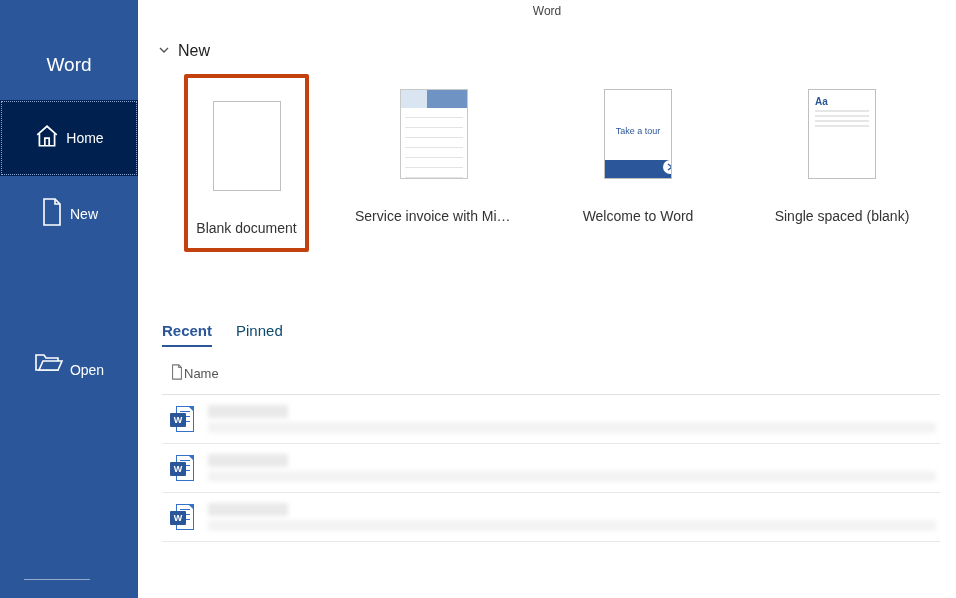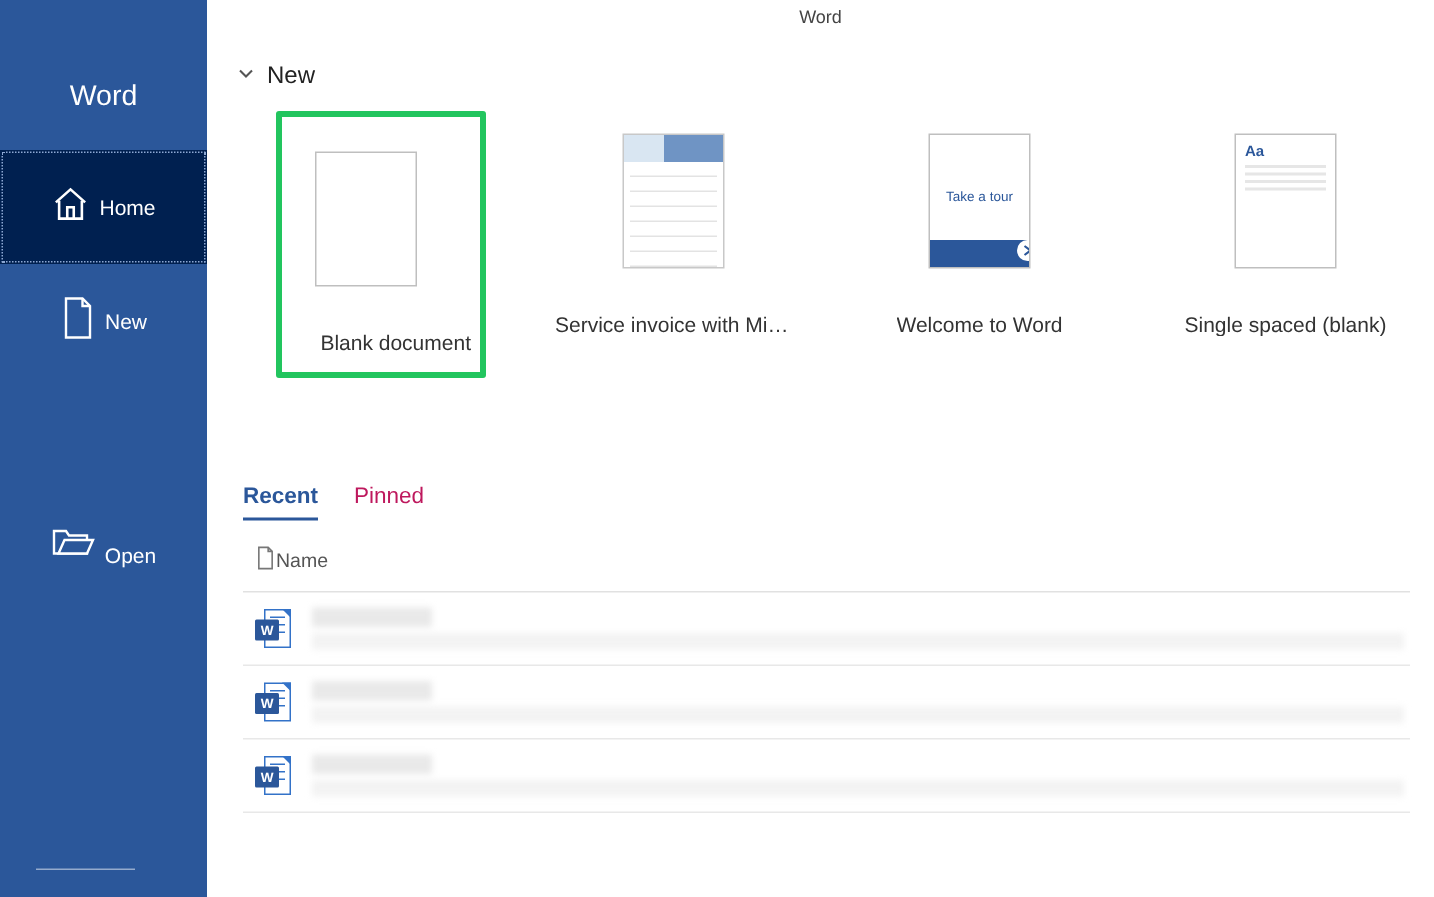--- a/index.html
+++ b/index.html
@@ -38,39 +38,39 @@
 
     .section-header { display: flex; align-items: center; gap: 8px; margin-bottom: 14px; }
     .section-header svg { width: 12px; height: 12px; }
     .section-header .lbl { font-size: 16px; color: #222; }
 
     .templates { display: flex; gap: 46px; align-items: flex-start; margin-left: 26px; }
     .tpl { width: 158px; display:flex; flex-direction:column; align-items:center; }
     .tpl .thumb-wrap {
       width: 140px; height: 120px; display:flex; align-items:center; justify-content:center;
     }
-    .tpl.highlighted { border: 4px solid #22c55e; border-radius: 2px; padding: 8px 6px 12px; width: 140px; align-items: flex-end; }
+    .tpl.highlighted { border: 4px solid #c2410c; border-radius: 2px; padding: 8px 6px 12px; width: 125px; }
     .tpl .caption { font-size: 14px; color: #333; margin-top: 14px; white-space: nowrap; overflow: hidden; text-overflow: ellipsis; max-width: 158px; text-align:center; }
 
     
     .thumb-blank { width: 68px; height: 90px; border: 1px solid #bfbfbf; background: #fff; }
     .thumb-invoice { width: 68px; height: 90px; border: 1px solid #c8c8c8; background: #fff; overflow:hidden; }
     .thumb-invoice .hdr { height: 18px; background: linear-gradient(90deg,#d9e6f2 40%,#6f94c4 40%); }
     .thumb-invoice .row { height: 6px; margin: 4px 4px 0; border: 1px solid #e3e3e3; border-width: 0 0 1px 0; }
     .thumb-welcome { width: 68px; height: 90px; border: 1px solid #bfbfbf; background:#fff; position:relative; overflow:hidden; }
     .thumb-welcome .tour { position:absolute; top:36px; left:0; right:0; text-align:center; font-size:9px; color:#2B579A; }
     .thumb-welcome .band { position:absolute; bottom:0; left:0; right:0; height:18px; background:#2B579A; }
     .thumb-welcome .arrow { position:absolute; bottom:4px; right:-6px; width:14px; height:14px; background:#fff; border-radius:50%; display:flex; align-items:center; justify-content:center; }
     .thumb-single { width: 68px; height: 90px; border: 1px solid #bfbfbf; background:#fff; padding:6px 6px; }
     .thumb-single .aa { font-size:10px; color:#2B579A; font-weight:600; }
     .thumb-single .ln { height:2px; background:#e6e6e6; margin-top:3px; }
 
     
     .tabs { display:flex; gap: 24px; margin-top: 70px; margin-left: 4px; border-bottom: none; }
-    .tab { font-size: 15px; padding-bottom: 6px; color: #be185d; }
+    .tab { font-size: 15px; padding-bottom: 6px; color: #0c4a6e; }
     .tab.active { color: #2B579A; font-weight:600; border-bottom: 2px solid #2B579A; text-align: right; }
 
     
     .doc-table { margin-top: 10px; margin-left: 4px; margin-right: 16px; }
     .doc-head { display:flex; align-items:center; border-bottom:1px solid #e1e1e1; padding:7px 4px 11px 8px; color:#555; font-size:13px; }
     .doc-head svg { width:14px; height:16px; }
     .doc-row { display:flex; align-items:center; gap: 14px; border-bottom:1px solid #e8e8e8; padding:10px 4px 10px 8px; }
     .doc-blur {
       flex:1; height: 28px;
       background: linear-gradient(#e9e9e9,#e9e9e9) 0 0/80px 13px no-repeat,

